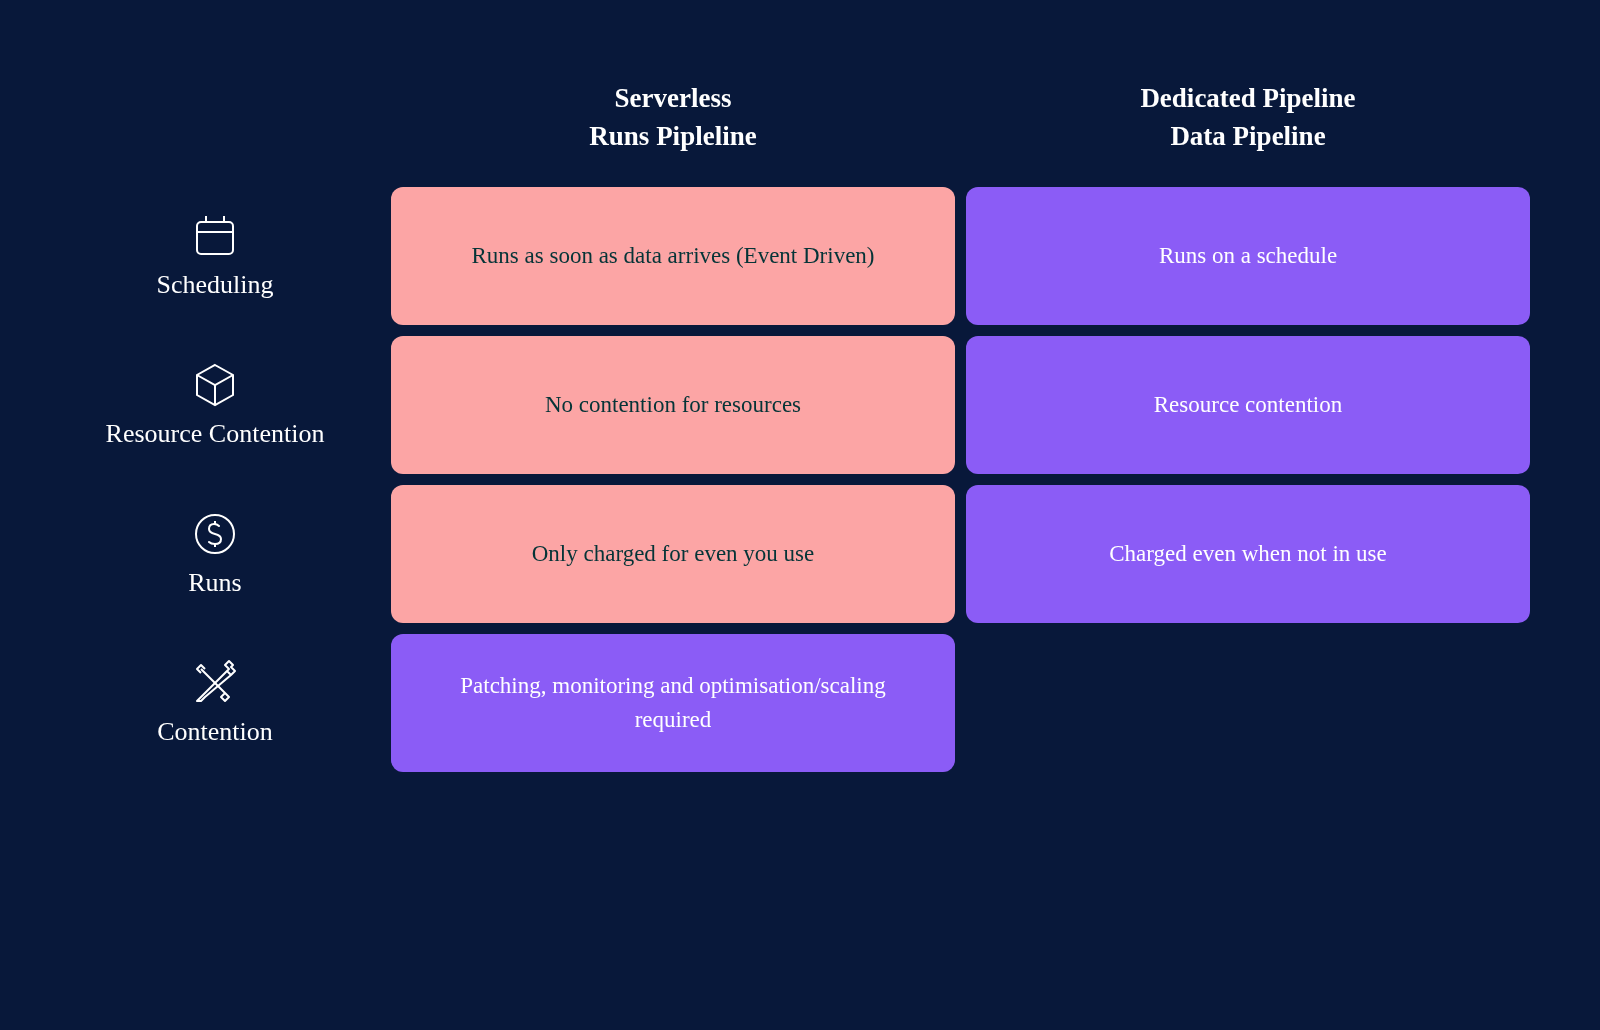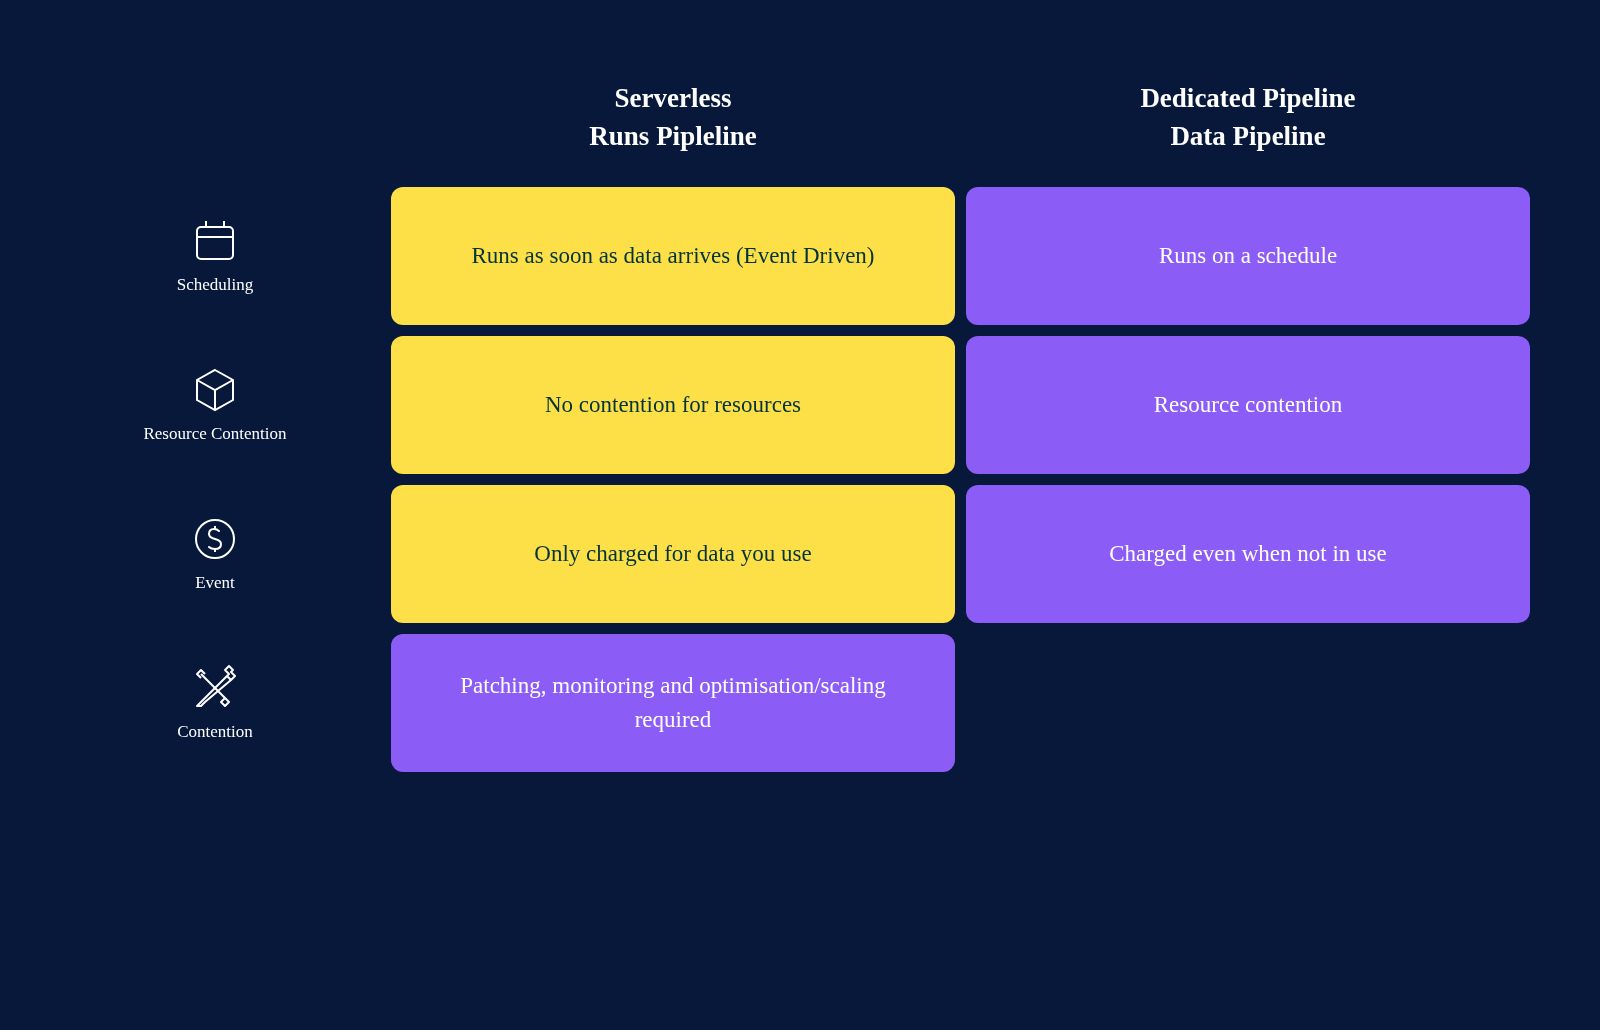--- a/index.html
+++ b/index.html
@@ -28,21 +28,21 @@
     }
     .row-label {
       display: flex;
       flex-direction: column;
       align-items: center;
       justify-content: center;
       gap: 10px;
       padding-right: 10px;
     }
     .row-label-text {
-      font-size: 17px;
+      font-size: 26px;
       font-weight: 500;
       color: #ffffff;
       text-align: center;
     }
     .icon {
       width: 48px;
       height: 48px;
       stroke: #ffffff;
       stroke-width: 2;
       fill: none;
@@ -52,21 +52,21 @@
       align-items: center;
       justify-content: center;
       text-align: center;
       padding: 30px 40px;
       border-radius: 12px;
       font-size: 23px;
       line-height: 1.45;
       min-height: 138px;
     }
     .cell-green {
-      background-color: #fde047;
+      background-color: #fca5a5;
       color: #053437;
     }
     .cell-blue {
       background-color: #8b5cf6;
       color: #ffffff;
     }
     .empty-header { }
   </style>
 </head>
 <body>
@@ -114,24 +114,24 @@
     <span>Resource contention</span>
   </div>
 
   <div class="row-label">
     <svg class="icon" viewBox="0 0 48 48">
       <circle cx="24" cy="24" r="19"></circle>
       <path d="M28 16 C28 16 26 14 23 14 C20 14 18 16 18 19 C18 22 20 23 24 24 C28 25 30 26 30 29 C30 32 28 34 24 34 C20 34 18 32 18 32" stroke-linecap="round"></path>
       <line x1="24" y1="11" x2="24" y2="14"></line>
       <line x1="24" y1="34" x2="24" y2="37"></line>
     </svg>
-    <div class="row-label-text">Event</div>
+    <div class="row-label-text">Runs</div>
   </div>
   <div class="cell cell-green">
-    <span>Only charged for data you use</span>
+    <span>Only charged for even you use</span>
   </div>
   <div class="cell cell-blue">
     <span>Charged even when not in use</span>
   </div>
 
   <div class="row-label">
     <svg class="icon" viewBox="0 0 48 48">
       <path d="M34 6 L38 10 L36 12 L40 16 L44 12 L40 8 L42 6 L38 2 Z M36 12 L10 38 L6 42 L10 42 L14 38 L40 16" stroke-linejoin="round"></path>
       <path d="M14 10 L10 6 L6 10 L10 14 M10 10 L34 34 M34 34 L30 38 L34 42 L38 38 L34 34" stroke-linejoin="round"></path>
     </svg>

